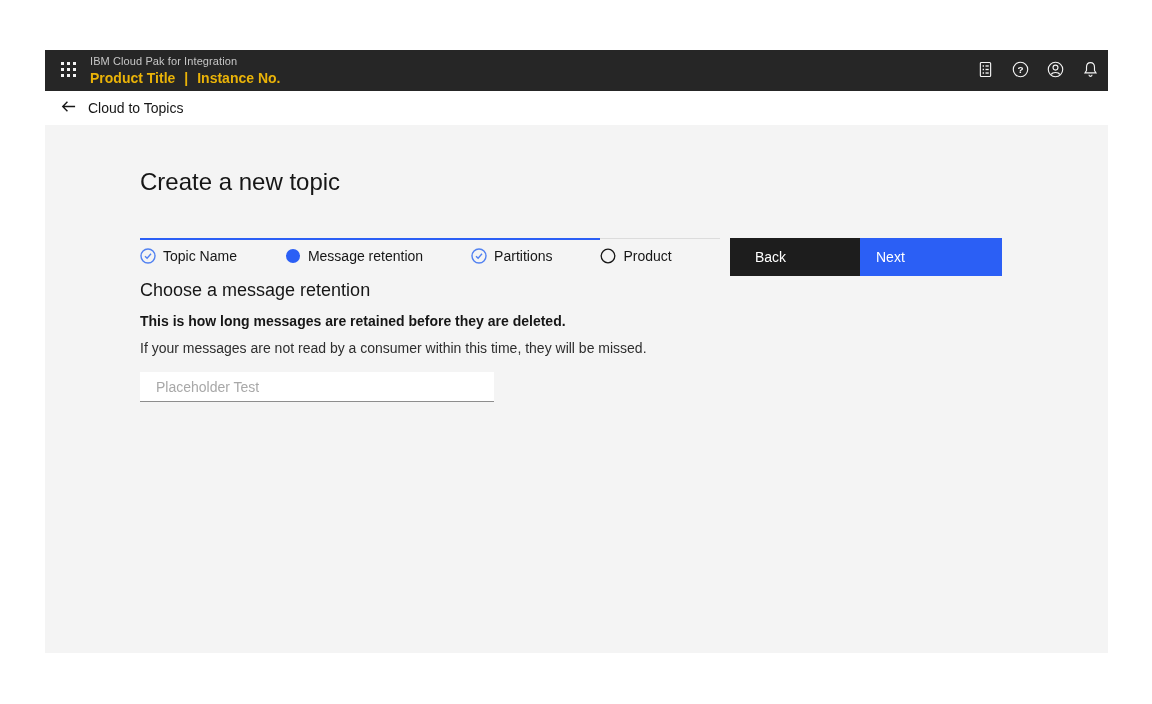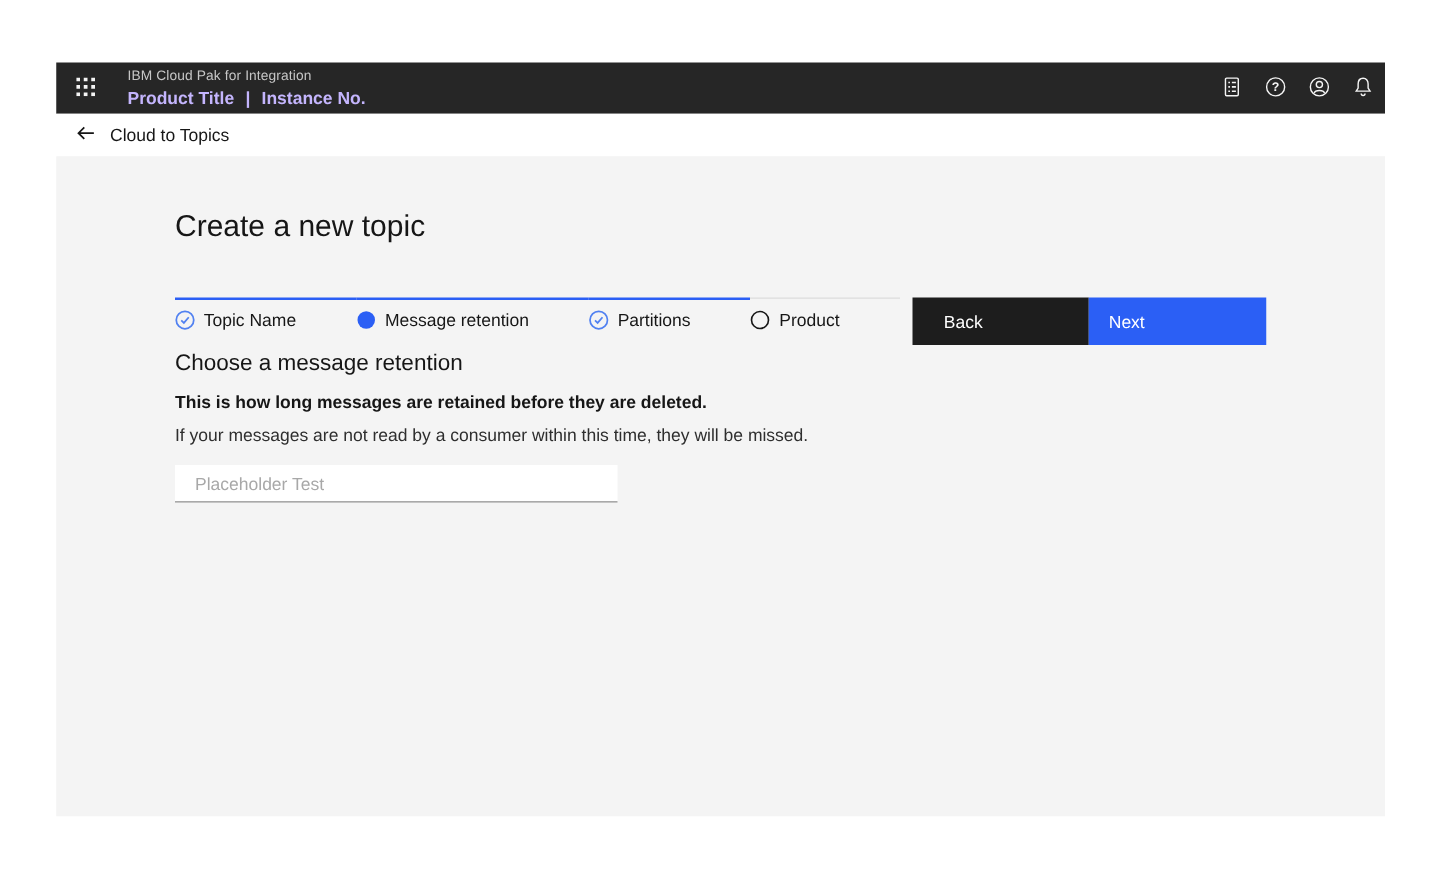--- a/index.html
+++ b/index.html
@@ -4,23 +4,23 @@
 <style>
   * { margin:0; padding:0; box-sizing:border-box; }
   html,body { width:1152px; height:704px; background:#ffffff;
     font-family:"Liberation Sans", sans-serif; color:#161616; }
   .app { position:absolute; left:45px; top:50px; width:1063px; }
 
   
   .topbar { height:41px; background:#262626; display:flex; align-items:center; }
   .switcher-btn { width:36px; height:41px; margin-left:5px; display:flex;
     align-items:center; justify-content:center; background:none; border:none; cursor:pointer; }
-  .titles { display:flex; flex-direction:column; justify-content:center; margin-left:16px; line-height:1; }
+  .titles { display:flex; flex-direction:column; justify-content:center; margin-left:4px; line-height:1; }
   .product-line { font-size:11px; color:#c6c6c6; margin-bottom:4px; letter-spacing:.1px; }
-  .product-title-row { font-size:14px; font-weight:bold; color:#c4b5fd; display:flex; align-items:center; }
+  .product-title-row { font-size:14px; font-weight:bold; color:#eab308; display:flex; align-items:center; }
   .product-title-row .sep { margin:0 9px; font-weight:bold; }
   .topbar-right { margin-left:auto; display:flex; }
   .topbar-iconbtn { width:35px; height:41px; display:flex; align-items:center;
     justify-content:center; background:none; border:none; cursor:pointer; }
 
   
   .crumbbar { height:34px; background:#ffffff; display:flex; align-items:center; padding-left:15px; }
   .back-link { display:flex; align-items:center; gap:11px; background:none; border:none;
     cursor:pointer; font-size:14px; color:#161616; font-family:inherit; }
 
@@ -32,21 +32,21 @@
   .progress { position:absolute; left:95px; top:113px; display:flex; }
   .step { display:flex; gap:7px; padding:8px 48px 0 0; border-top:2px solid transparent; }
   .step.complete, .step.current { border-top-color:#2b5ff5; }
   .step.incomplete { border-top:1px solid #dcdcdc; padding-top:9px; }
   .step-label { font-size:14px; color:#161616; }
 
   
   .wizard-buttons { position:absolute; left:685px; top:113px; display:flex; }
   .btn { height:38px; border:none; cursor:pointer; font-family:inherit; font-size:14px;
     color:#ffffff; text-align:left; padding-left:16px; display:flex; align-items:center; }
-  .btn-back { width:141px; background:#1d1d1d;padding-left:25px; }
+  .btn-back { width:130px; background:#1d1d1d;padding-left:25px; }
   .btn-next { width:142px; background:#2b5ff5; }
 
   
   .section-heading { position:absolute; left:95px; top:155px; font-size:18px; font-weight:400; color:#161616; }
   .lead-text { position:absolute; left:95px; top:188px; font-size:14px; font-weight:bold; color:#161616; }
   .sub-text { position:absolute; left:95px; top:215px; font-size:14px; color:#2e2e2e; }
   .retention-input { position:absolute; left:95px; top:247px; width:354px; height:30px;
     background:#ffffff; border:none; border-bottom:1px solid #8d8d8d; padding:0 16px;
     font-size:14px; font-family:inherit; color:#161616; outline:none; }
   .retention-input::placeholder { color:#a8a8a8; opacity:1; }

